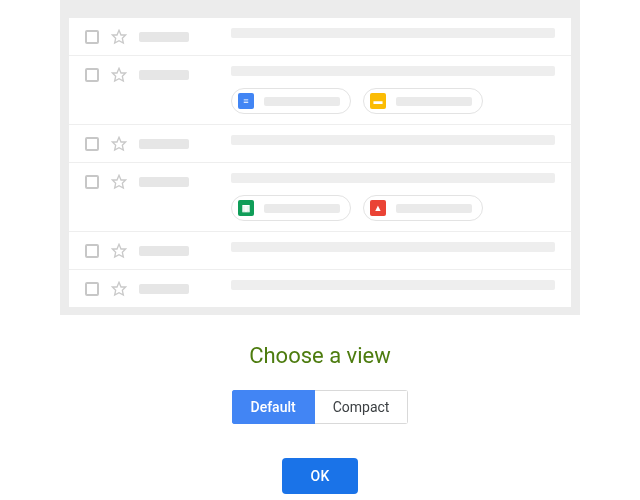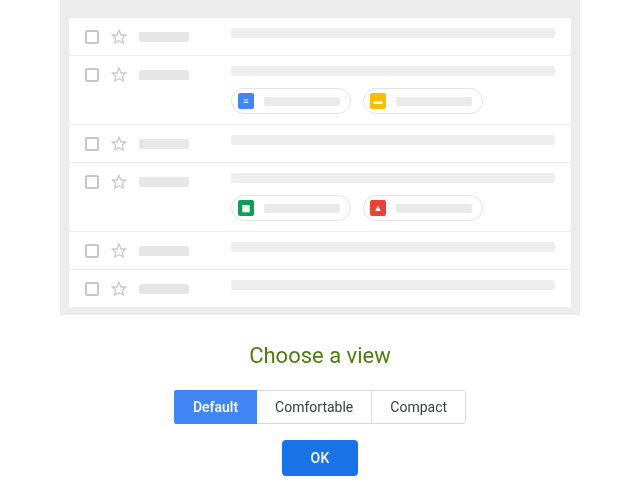--- a/index.html
+++ b/index.html
@@ -123,21 +123,21 @@
   .seg button + button { border-left: none; }
   .seg button.active {
     background: #4285f4;
     border-color: #4285f4;
     color: #fff;
     font-weight: 500;
   }
 
   
   .ok {
-    margin-top: 16px;
+    margin-top: 34px;
     background: #1a73e8;
     color: #fff;
     border: none;
     font-size: 14px;
     font-weight: 500;
     padding: 10px 28px;
     border-radius: 4px;
     cursor: pointer;
     font-family: inherit;
     letter-spacing: 0.3px;
@@ -255,17 +255,16 @@
       </div>
     </div>
 
   </div>
 </div>
 
 <h1 class="heading">Choose a view</h1>
 
 <div class="seg">
   <button class="active">Default</button>
-  <button>Comfortable</button>
   <button>Compact</button>
 </div>
 
 <button class="ok">OK</button>
 
 </body></html>

